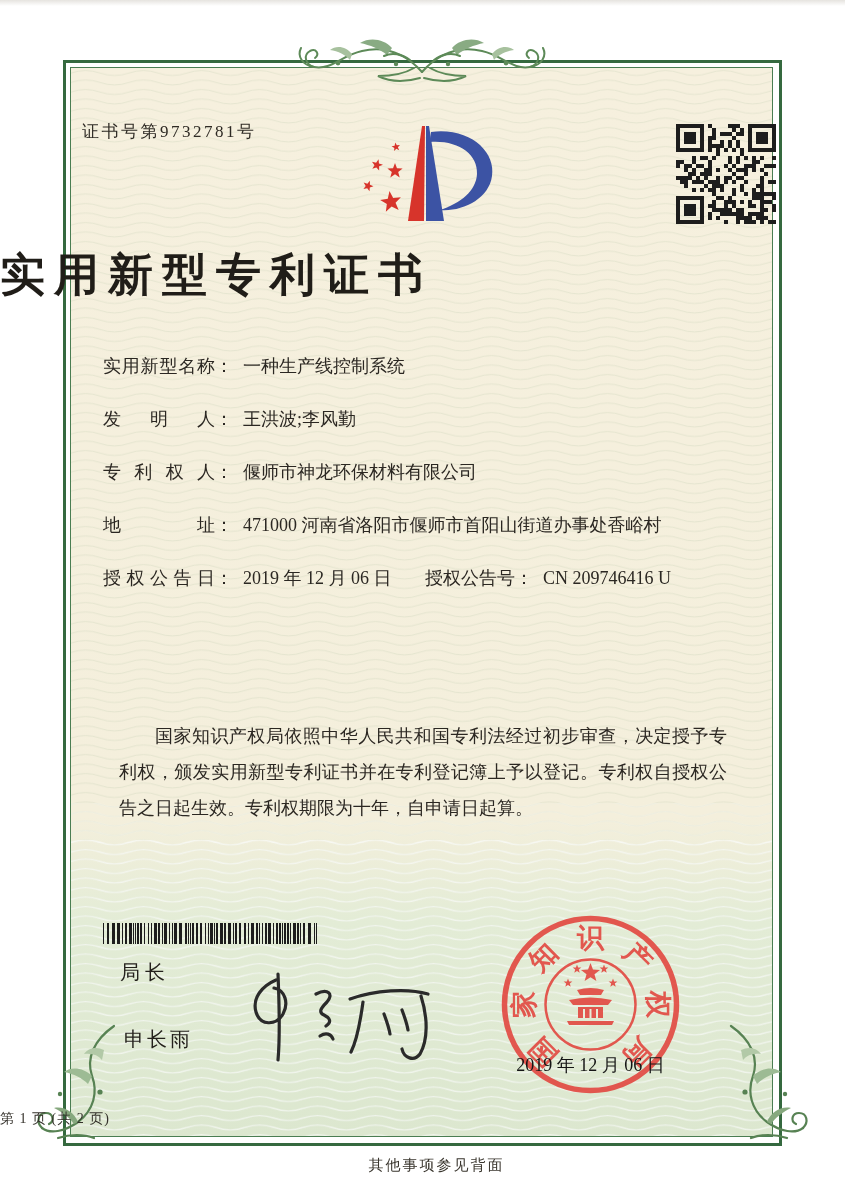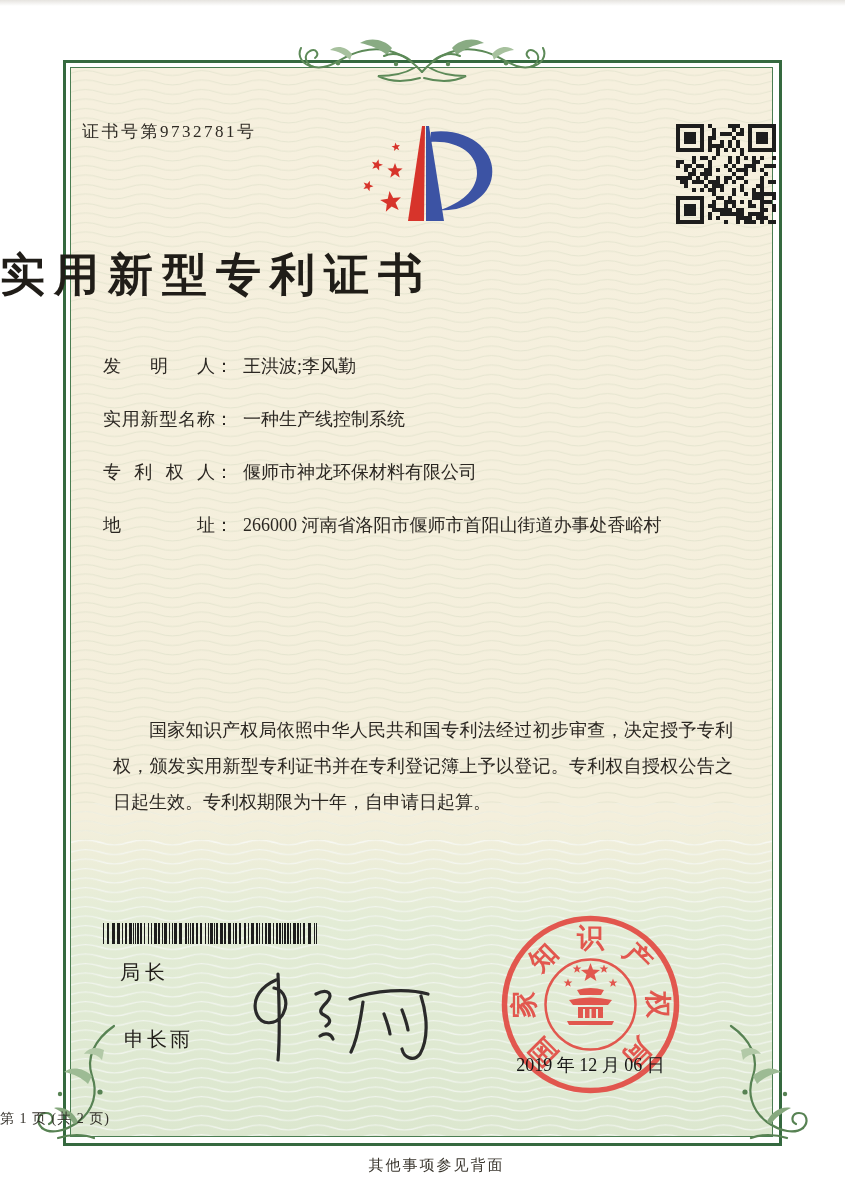--- a/index.html
+++ b/index.html
@@ -25,21 +25,21 @@
   .title{left:0;top:245px;width:100%;text-align:left;font-size:45px;font-weight:bold;letter-spacing:9px;color:#201d18;z-index:3;}
   
   .fields{left:103px;top:353px;width:640px;font-size:18px;color:#2b2722;z-index:3;}
   .field-row{height:53px;line-height:26px;}
   .f-label{display:inline-block;width:112px;text-align:justify;text-align-last:justify;vertical-align:top;}
   .f-colon{display:inline-block;vertical-align:top;}
   .f-value{margin-left:10px;}
   .grant-row{position:relative;height:53px;line-height:26px;}
   .grant-second{position:absolute;left:322px;top:0;}
   .paras{left:103px;top:702px;width:640px;font-size:18px;line-height:36px;text-align:justify;color:#2b2722;z-index:3;}
-  .paras p{margin:10px;text-indent:2em;}
+  .paras p{margin:16px;text-indent:2em;}
   
   #barcode-svg{position:absolute;left:103px;top:923px;z-index:3;}
   .director-label{left:120px;top:959px;font-size:20px;letter-spacing:5px;color:#24211c;z-index:3;}
   .director-name{left:124px;top:1026px;font-size:20px;letter-spacing:3px;color:#24211c;z-index:3;}
   #signature-svg{position:absolute;left:230px;top:958px;z-index:3;}
   #seal-svg{position:absolute;left:498px;top:912px;z-index:2;}
   .seal-date{left:498px;top:1053px;width:185px;text-align:center;font-size:18px;color:#151515;z-index:4;}
   .footer-page{left:0;top:1110px;width:100%;font-size:14px;letter-spacing:1px;color:#33302a;z-index:3;}
   .back-note{left:0;top:1156px;width:100%;text-align:center;font-size:15px;letter-spacing:2px;color:#3a362e;z-index:3;}
   .scan-right{position:absolute;right:0;top:0;width:12px;height:100%;z-index:6;
@@ -427,30 +427,38 @@
       <rect x="76" y="96" width="4" height="4" fill="#1d1d1d"></rect>
       <rect x="84" y="96" width="4" height="4" fill="#1d1d1d"></rect>
       <rect x="92" y="96" width="4" height="4" fill="#1d1d1d"></rect>
       <rect x="96" y="96" width="4" height="4" fill="#1d1d1d"></rect>
     </svg>
 
   <div class="abs title">实用新型专利证书</div>
 
   <div class="abs fields">
     <div class="field-row">
-      <span class="f-label">发明人</span><span class="f-colon">：</span><span class="f-value">王洪波;李风勤</span>
+      <span class="f-label">实用新型名称</span><span class="f-colon">：</span><span class="f-value">一种生产线控制系统</span>
     </div>
     <div class="field-row">
-      <span class="f-label">实用新型名称</span><span class="f-colon">：</span><span class="f-value">一种生产线控制系统</span>
+      <span class="f-label">发明人</span><span class="f-colon">：</span><span class="f-value">王洪波;李风勤</span>
     </div>
     <div class="field-row">
       <span class="f-label">专利权人</span><span class="f-colon">：</span><span class="f-value">偃师市神龙环保材料有限公司</span>
     </div>
     <div class="field-row">
-      <span class="f-label">地址</span><span class="f-colon">：</span><span class="f-value">266000 河南省洛阳市偃师市首阳山街道办事处香峪村</span>
+      <span class="f-label">地址</span><span class="f-colon">：</span><span class="f-value">471000 河南省洛阳市偃师市首阳山街道办事处香峪村</span>
+    </div>
+    <div class="grant-row">
+      <span>
+        <span class="f-label">授权公告日</span><span class="f-colon">：</span><span class="f-value">2019 年 12 月 06 日</span>
+      </span>
+      <span class="grant-second">
+        <span>授权公告号</span><span>：</span><span class="f-value">CN 209746416 U</span>
+      </span>
     </div>
   </div>
 
   <div class="abs paras">
     <p>国家知识产权局依照中华人民共和国专利法经过初步审查，决定授予专利权，颁发实用新型专利证书并在专利登记簿上予以登记。专利权自授权公告之日起生效。专利权期限为十年，自申请日起算。</p>
   </div>
 
   <svg id="barcode-svg" width="215" height="21">
       <rect x="0" y="0" width="1" height="21" fill="#1d1d1d"></rect>
       <rect x="4" y="0" width="2" height="21" fill="#1d1d1d"></rect>

